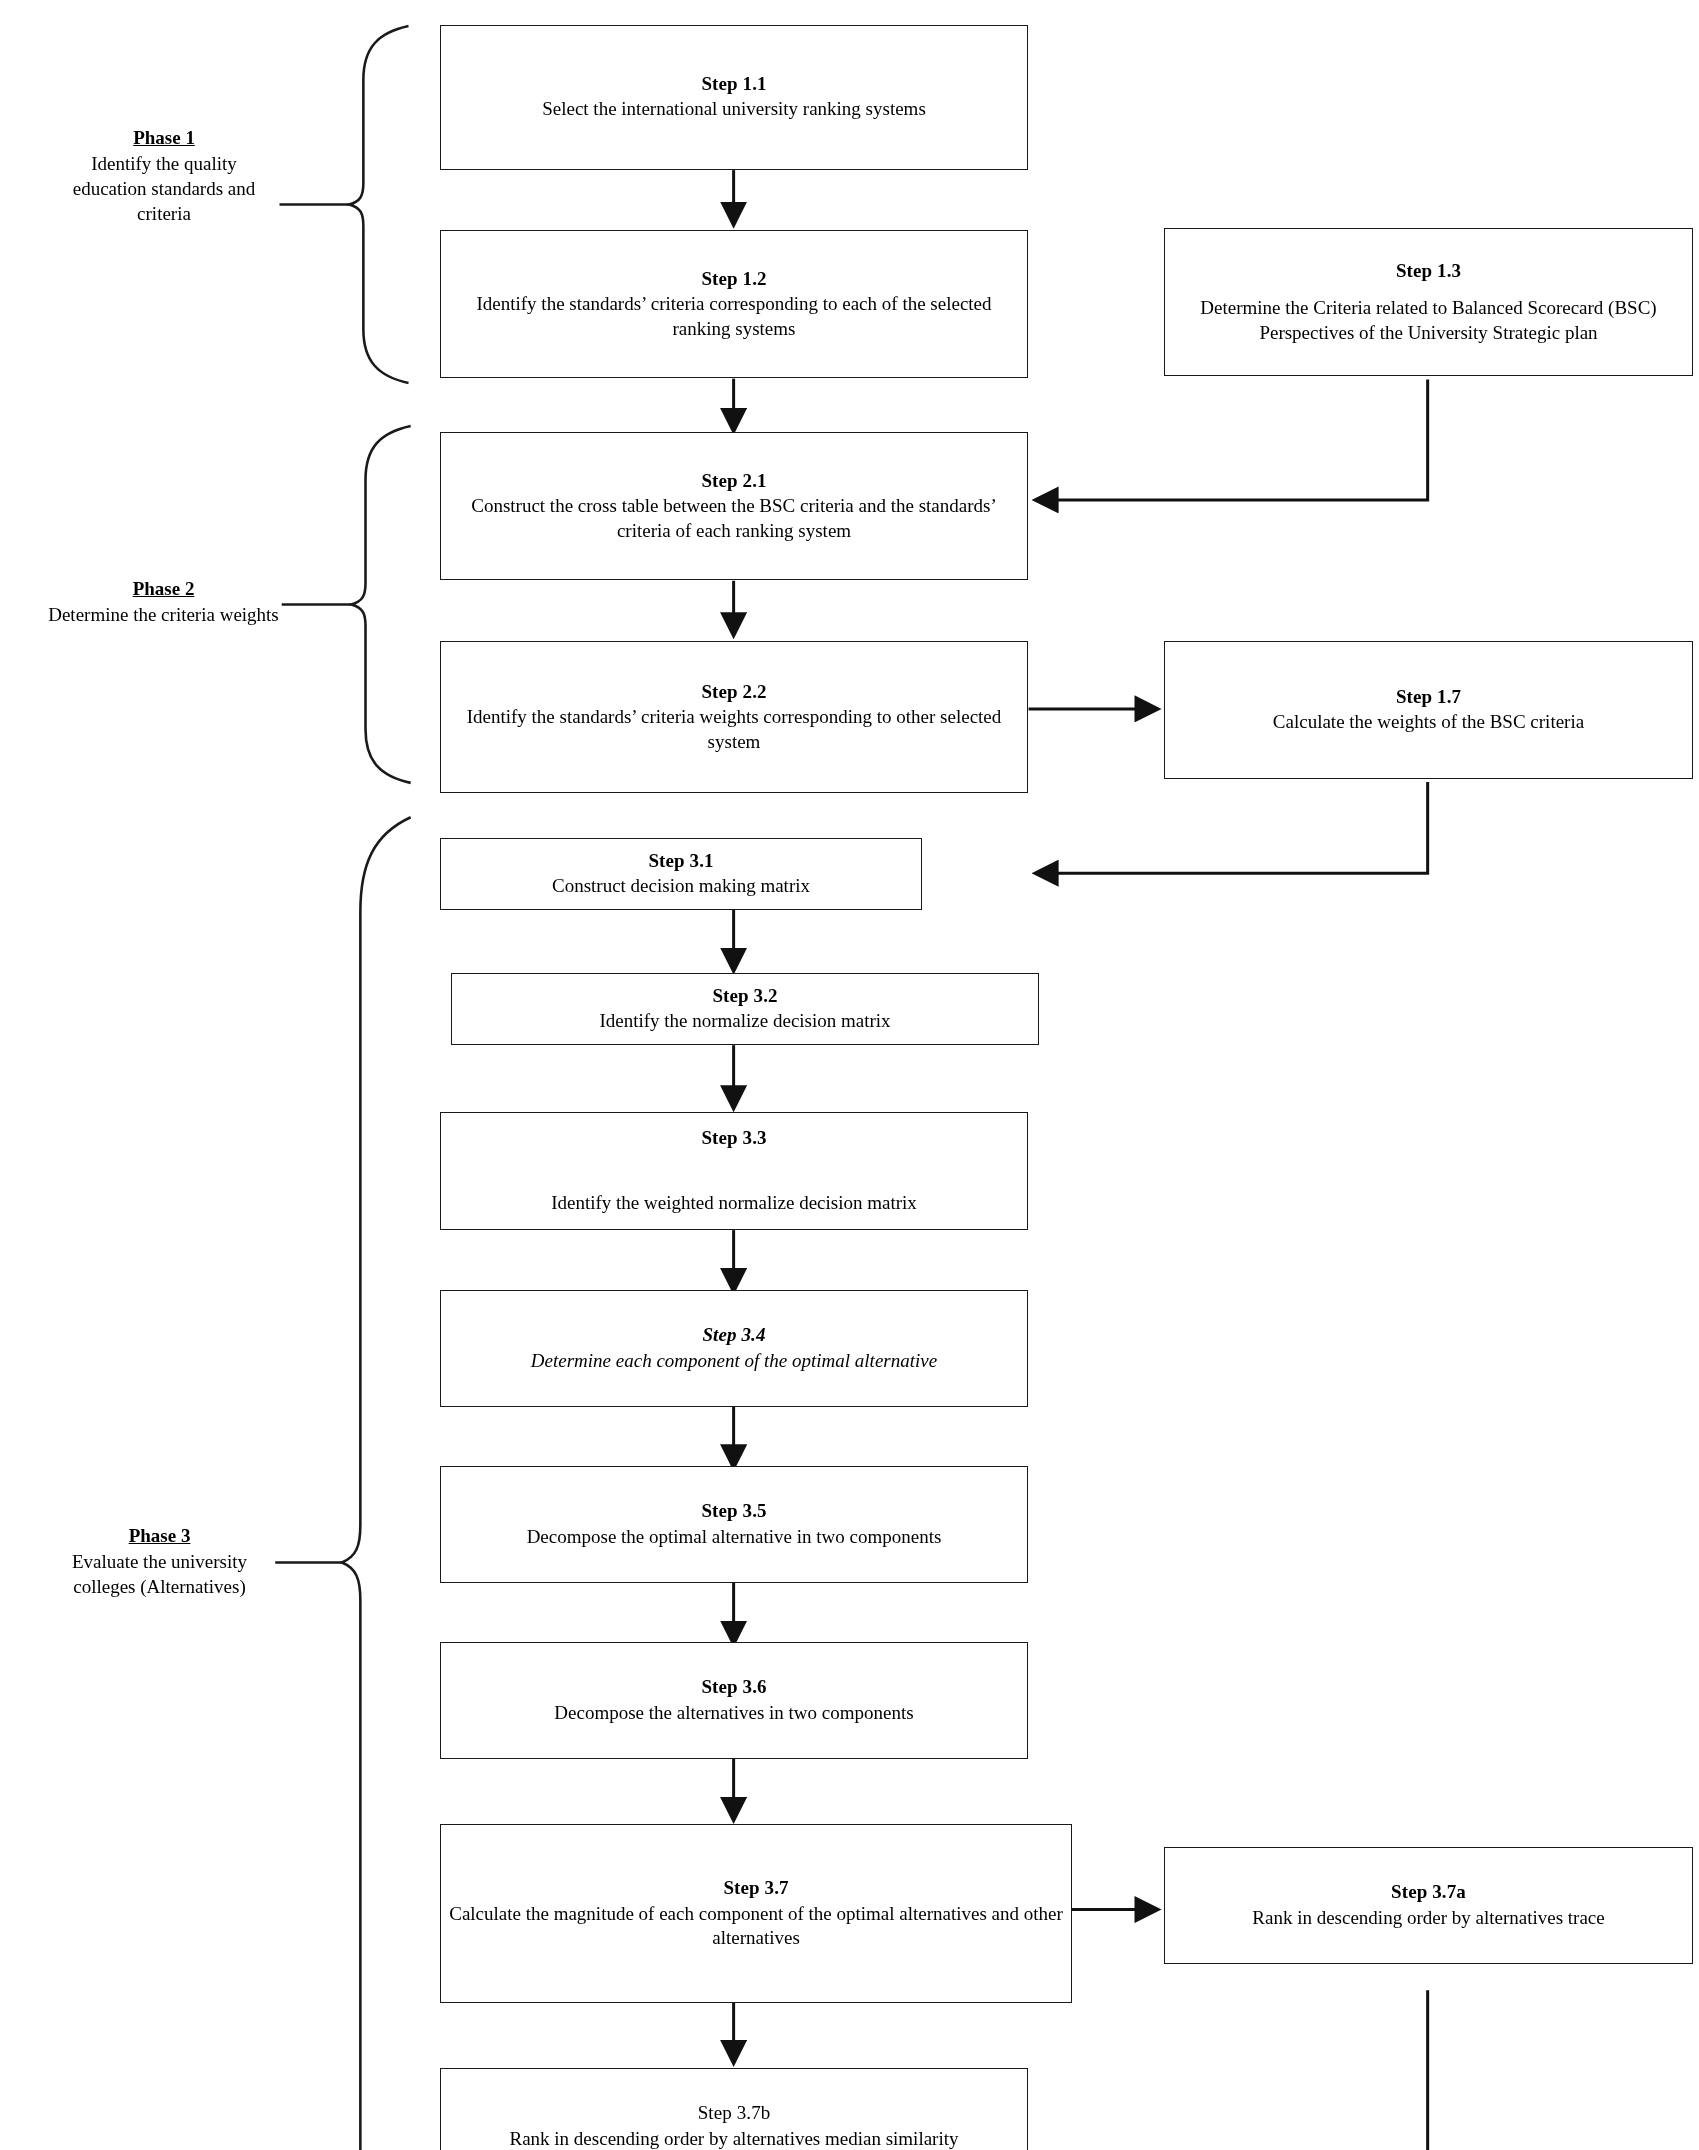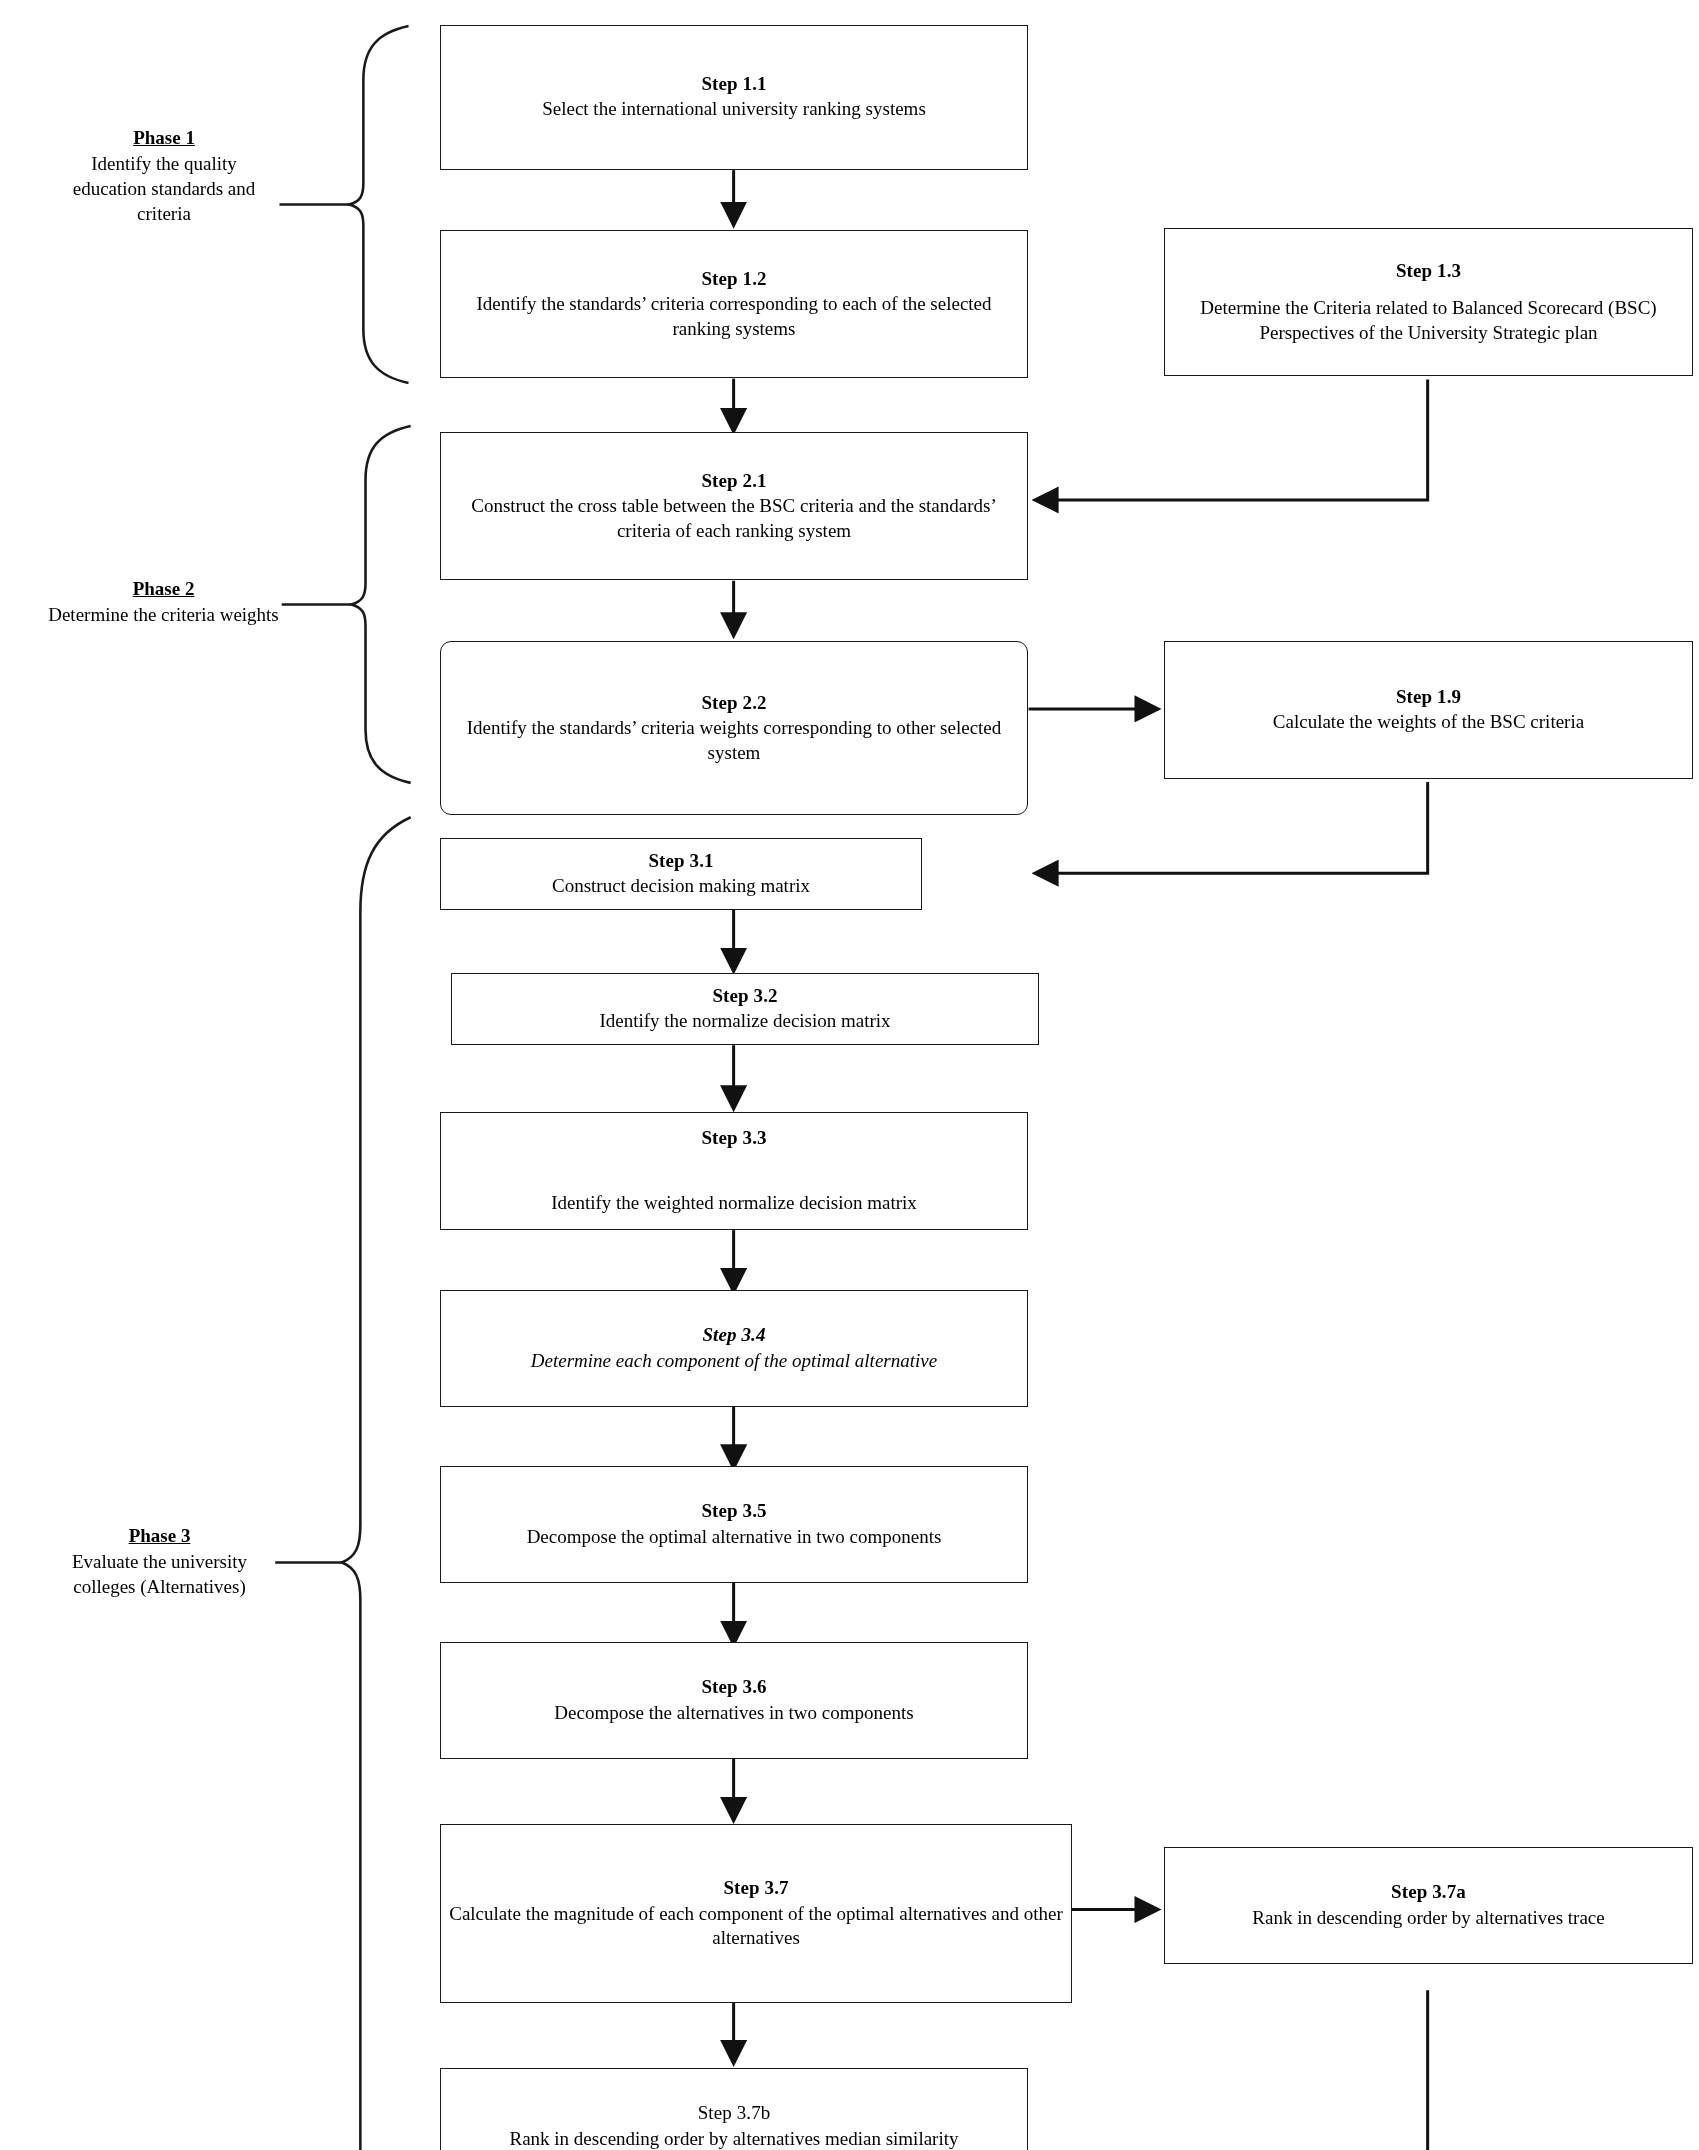--- a/index.html
+++ b/index.html
@@ -173,27 +173,27 @@
   <div class="box" style="left:1164px; top:228px; width:529px; height:148px;gap:12px;">
     <span class="ttl">Step 1.3</span>
     <span class="body">Determine the Criteria related to Balanced Scorecard (BSC) Perspectives of the University Strategic plan</span>
   </div>
 
   <div class="box" style="left:440px; top:432px; width:588px; height:148px;">
     <span class="ttl">Step 2.1</span>
     <span class="body">Construct the cross table between the BSC criteria and the standards’ criteria of each ranking system</span>
   </div>
 
-  <div class="box" style="left:440px; top:641px; width:588px; height:174px;border-radius:11px;">
+  <div class="box" style="left:440px; top:641px; width:588px; height:152px;">
     <span class="ttl">Step 2.2</span>
     <span class="body">Identify the standards’ criteria weights corresponding to other selected system</span>
   </div>
 
   <div class="box" style="left:1164px; top:641px; width:529px; height:138px;">
-    <span class="ttl">Step 1.9</span>
+    <span class="ttl">Step 1.7</span>
     <span class="body">Calculate the weights of the BSC criteria</span>
   </div>
 
   <div class="box" style="left:440px; top:838px; width:482px; height:72px;">
     <span class="ttl">Step 3.1</span>
     <span class="body">Construct decision making matrix</span>
   </div>
 
   <div class="box" style="left:451px; top:973px; width:588px; height:72px;">
     <span class="ttl">Step 3.2</span>

